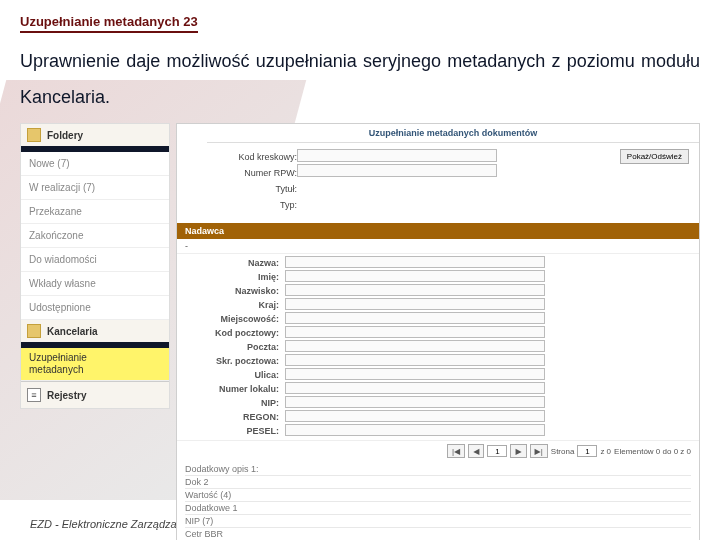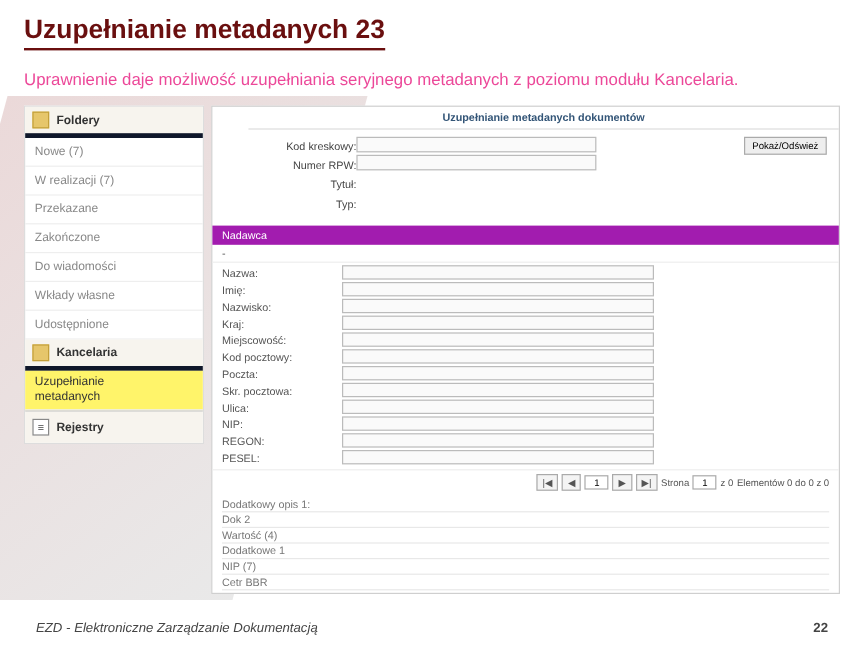--- a/index.html
+++ b/index.html
@@ -20,52 +20,52 @@
     background: linear-gradient(135deg, rgba(120,0,0,0.15), rgba(200,200,200,0.4));
     transform: skewX(-15deg);
     z-index: 0;
   }
   .slide {
     position: relative;
     z-index: 1;
     padding: 12px 20px 0 20px;
   }
   .title {
-    font-size: 22px;
+    font-size: 13px;
     font-weight: bold;
     color: #6a0f0f;
     border-bottom: 2px solid #6a0f0f;
     display: inline-block;
     padding-bottom: 2px;
     margin-bottom: 10px;
   }
   .body-text {
-    font-size: 14px;
-    color: #ec4899;
+    font-size: 18px;
+    color: #0f172a;
     line-height: 2;
     text-align: justify;
     margin-bottom: 8px;
   }
   .screens {
     display: flex;
     gap: 6px;
     align-items: flex-start;
   }
   
   .sidebar {
     width: 150px;
     background: #fff;
     border: 1px solid #ddd;
     font-size: 10px;
   }
   .sb-group {
     display: flex;
     align-items: center;
     padding: 4px 6px;
-    border-bottom: 4px solid #0f172a;
+    border-bottom: 6px solid #0f172a;
     background: #f7f4ee;
     font-weight: bold;
     color: #333;
   }
   .sb-icon {
     width: 14px; height: 14px;
     background: #e6c66b;
     border: 1px solid #c4a03b;
     margin-right: 6px;
   }
@@ -135,39 +135,40 @@
   .fp-btn {
     float: right;
     margin: 6px 10px 0 0;
     border: 1px solid #aaa;
     background: #eee;
     font-size: 8px;
     padding: 2px 6px;
     text-align: right;
   }
   .fp-section {
-    background: #a21caf;
+    background: #a16207;
     color: #fff;
     padding: 3px 8px;
-    font-weight: normal;
+    font-weight: bold;
     margin-top: 4px;
   }
   .fp-dash { padding: 2px 8px; color:#555; border-bottom:1px solid #eee;}
   .fp-rows { padding: 2px 0; }
   .fp-row {
     display: flex;
     align-items: center;
     padding: 0 8px;
   }
   .fp-row label {
     width: 100px;
-    text-align: left;
+    text-align: right;
     padding-right: 6px;
     color: #555;
     line-height: 14px;
+    font-weight: bold;
   }
   .fp-row .fp-inp { width: 260px; height: 12px; }
   .fp-pager {
     display: flex;
     gap: 3px;
     align-items: center;
     padding: 3px 8px;
     font-size: 8px;
     color:#555;
     justify-content: flex-end;
@@ -297,20 +298,24 @@
           </div>
         <div class="fp-row">
             <label>Skr. pocztowa:</label>
             <div class="fp-inp"></div>
           </div>
         <div class="fp-row">
             <label>Ulica:</label>
             <div class="fp-inp"></div>
           </div>
         <div class="fp-row">
+            <label>Numer lokalu:</label>
+            <div class="fp-inp"></div>
+          </div>
+        <div class="fp-row">
             <label>NIP:</label>
             <div class="fp-inp"></div>
           </div>
         <div class="fp-row">
             <label>REGON:</label>
             <div class="fp-inp"></div>
           </div>
         <div class="fp-row">
             <label>PESEL:</label>
             <div class="fp-inp"></div>

